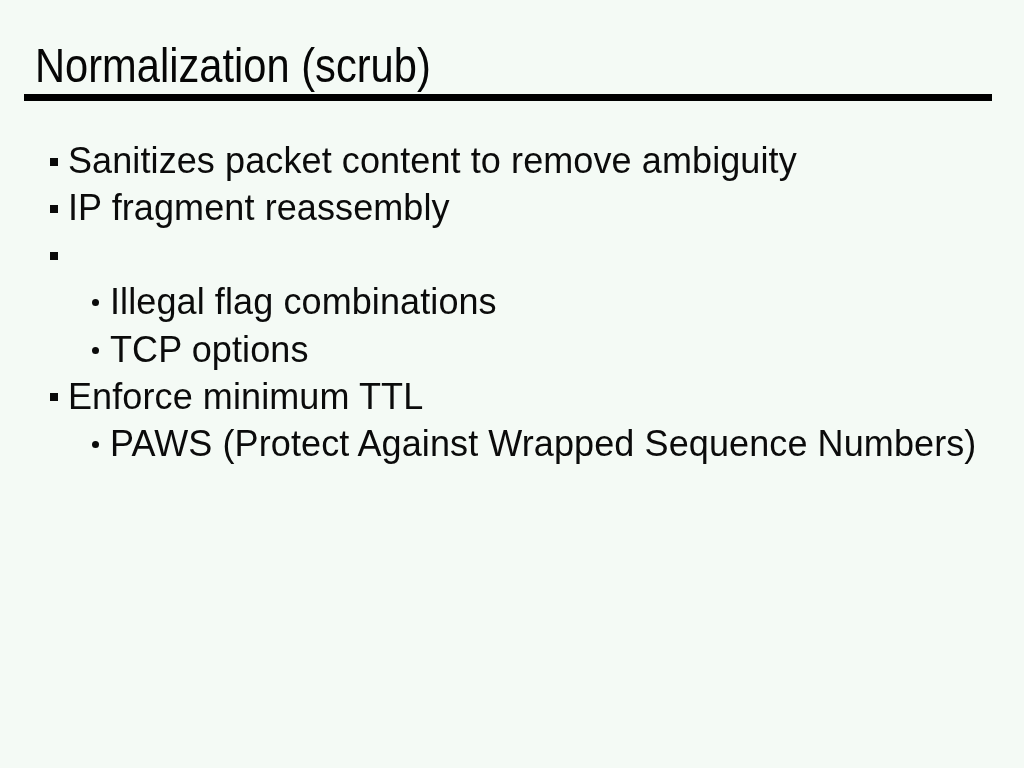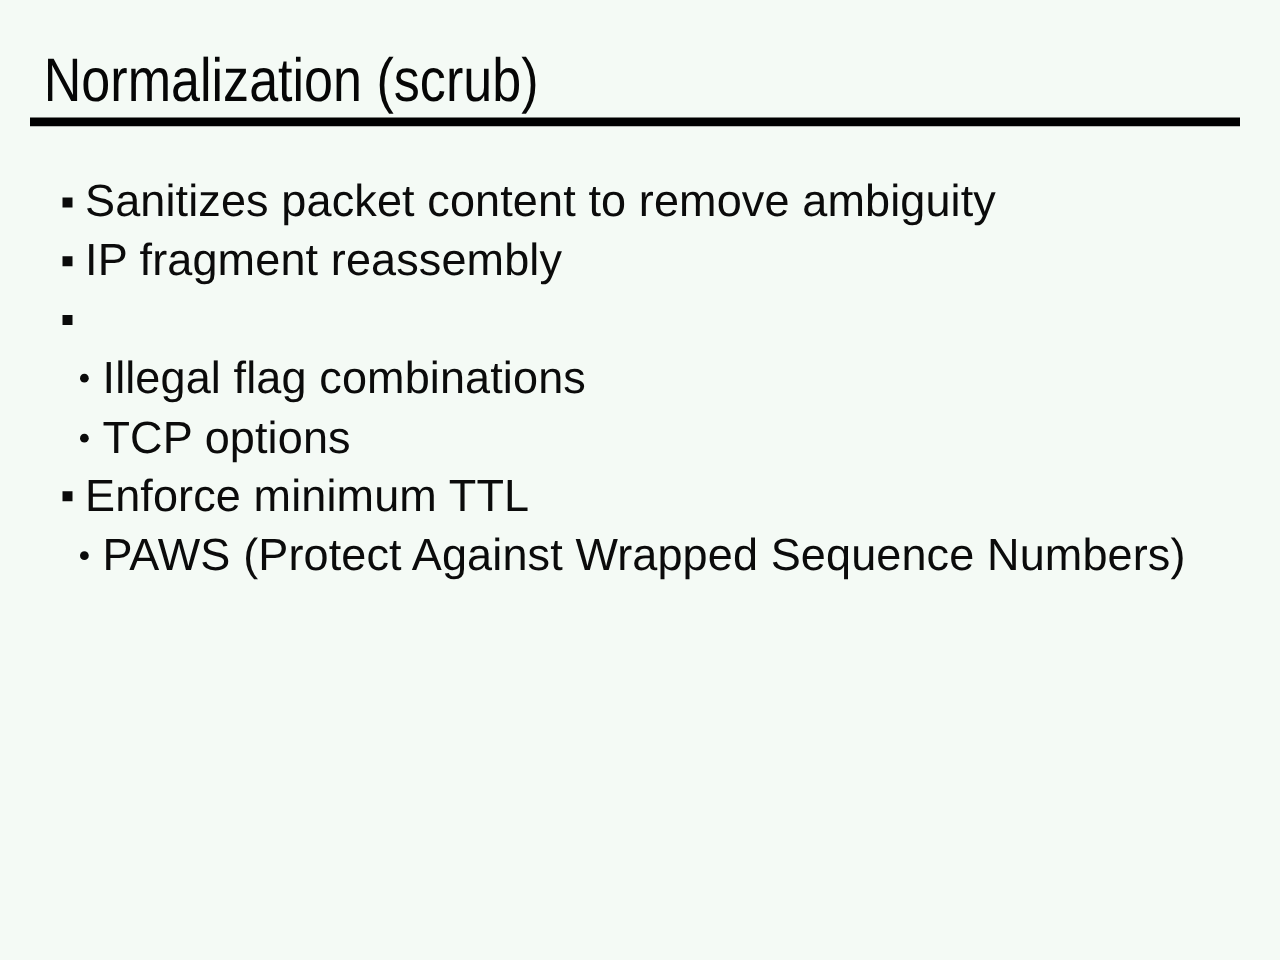--- a/index.html
+++ b/index.html
@@ -47,21 +47,21 @@
     top: 137px;
     width: 1024px;
   }
   .row {
     display: flex;
     align-items: center;
     height: 47.15px;
     white-space: nowrap;
   }
   .row.l1 { padding-left: 50px; }
-  .row.l2 { padding-left: 64px; }
+  .row.l2 { padding-left: 92px; }
   .sq-bullet {
     flex: 0 0 auto;
     width: 8px;
     height: 8px;
     background: #0a0a0a;
     margin-right: 10px;
     margin-top: 2px;
   }
   .dot-bullet {
     flex: 0 0 auto;

